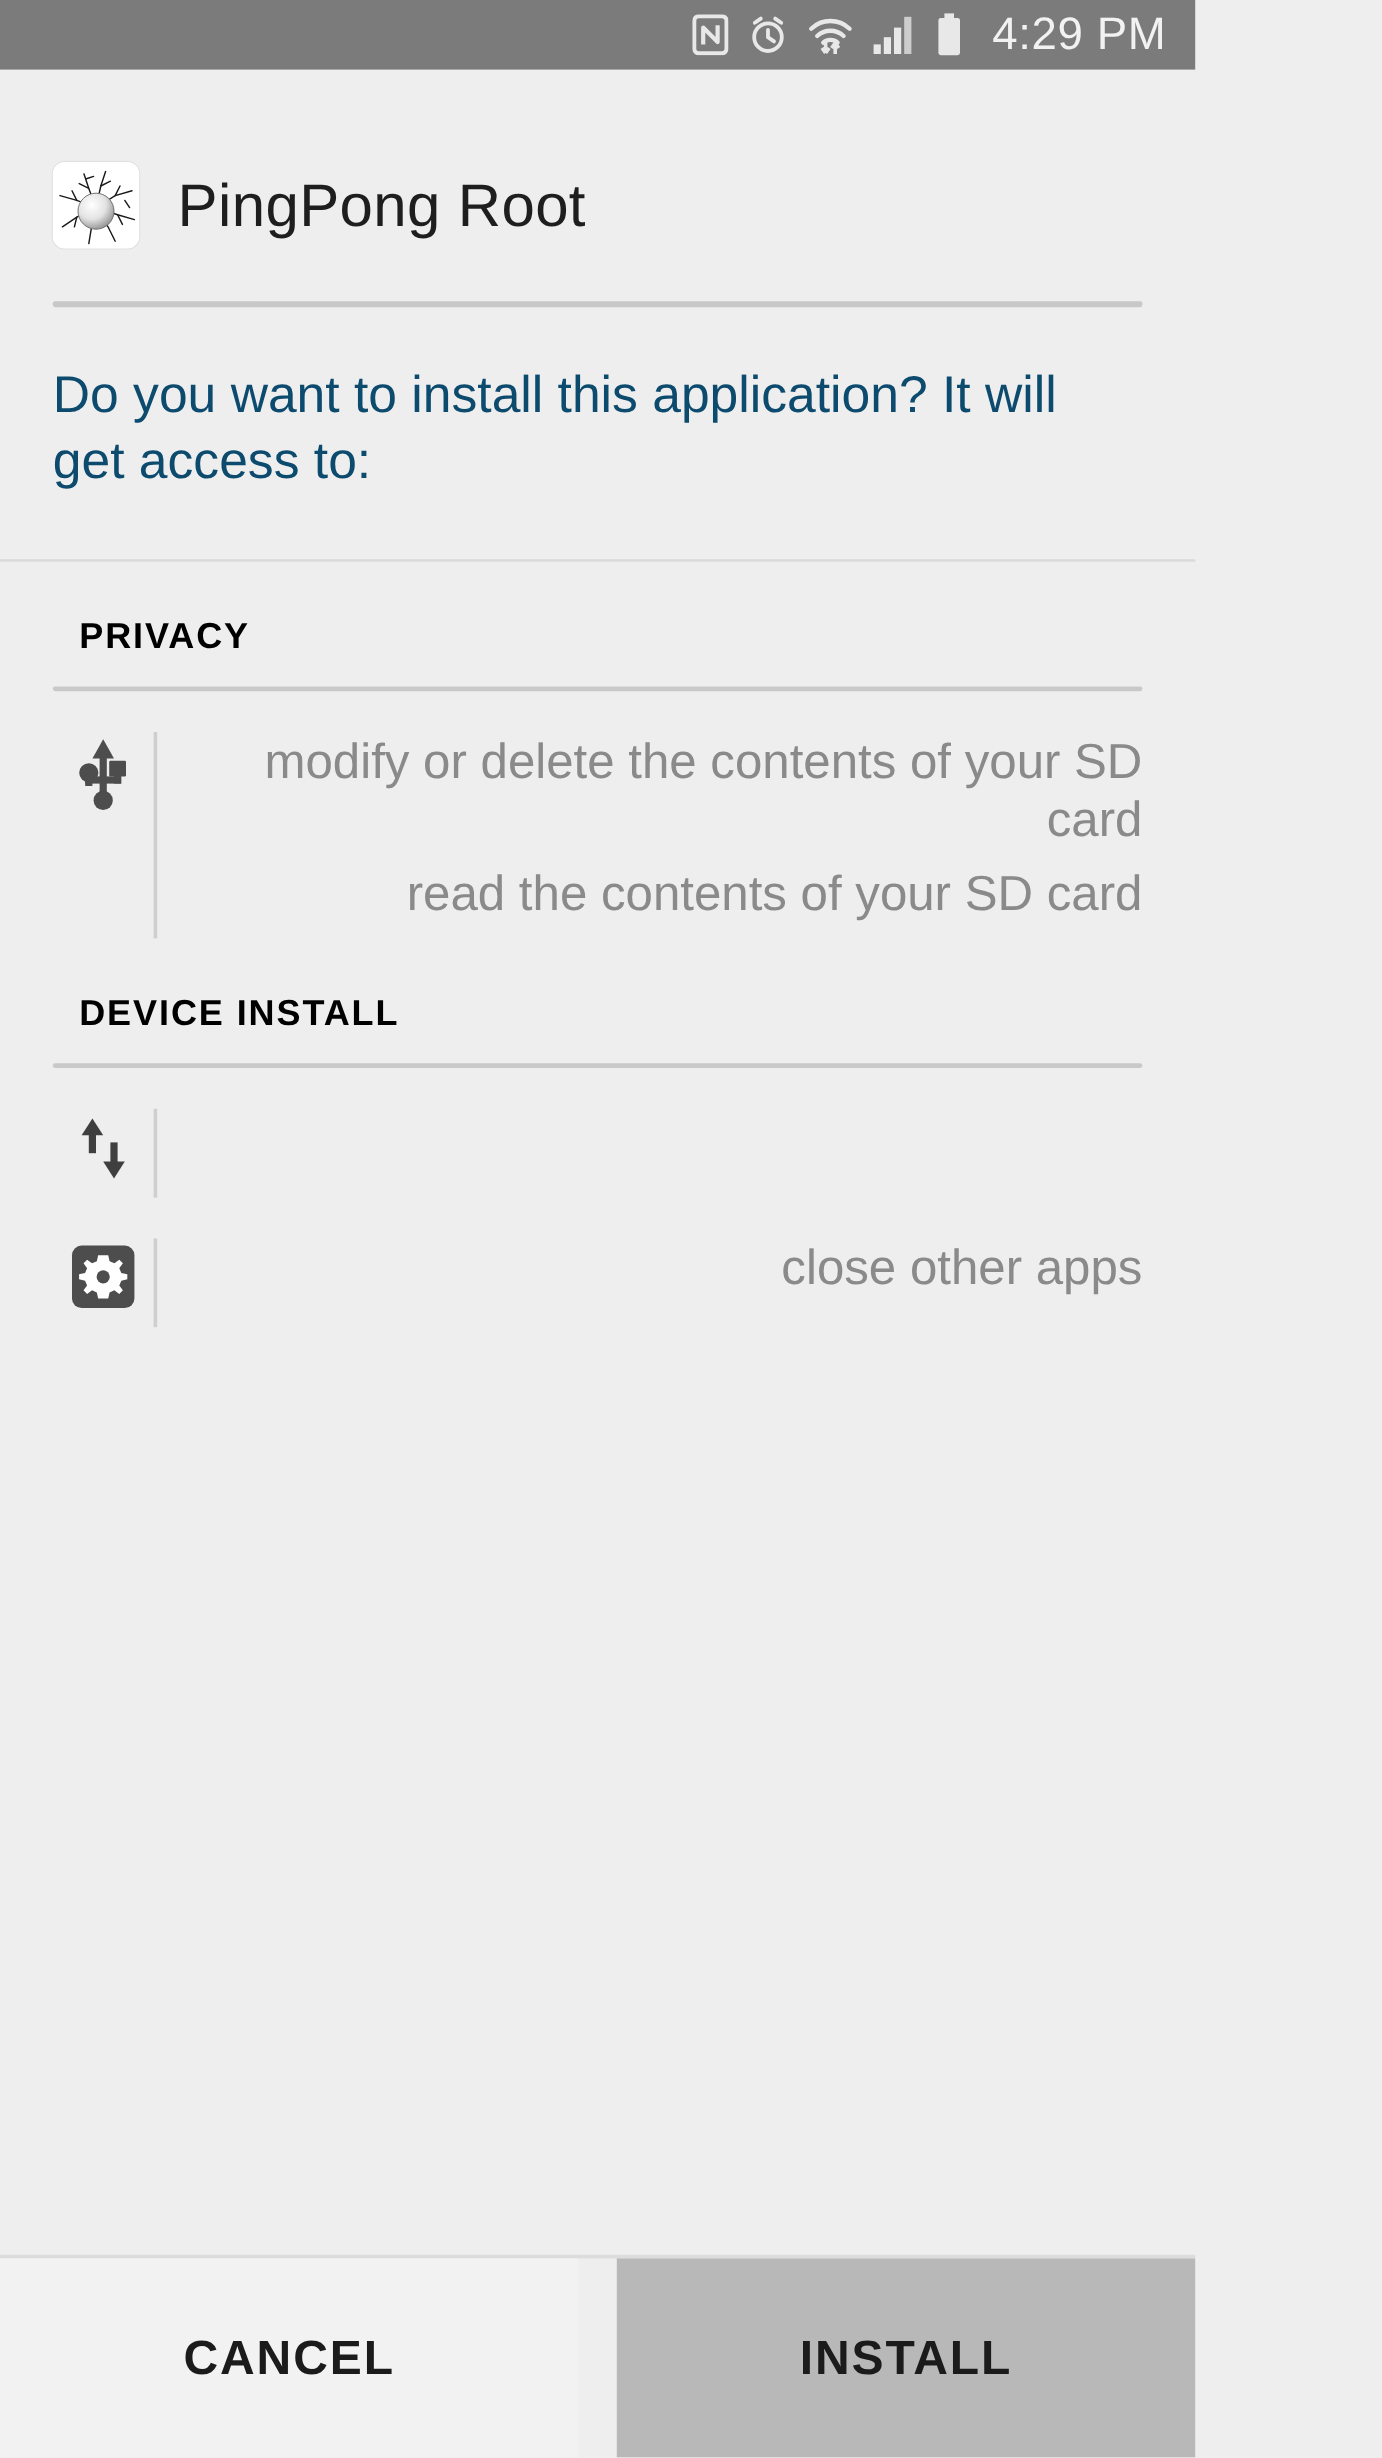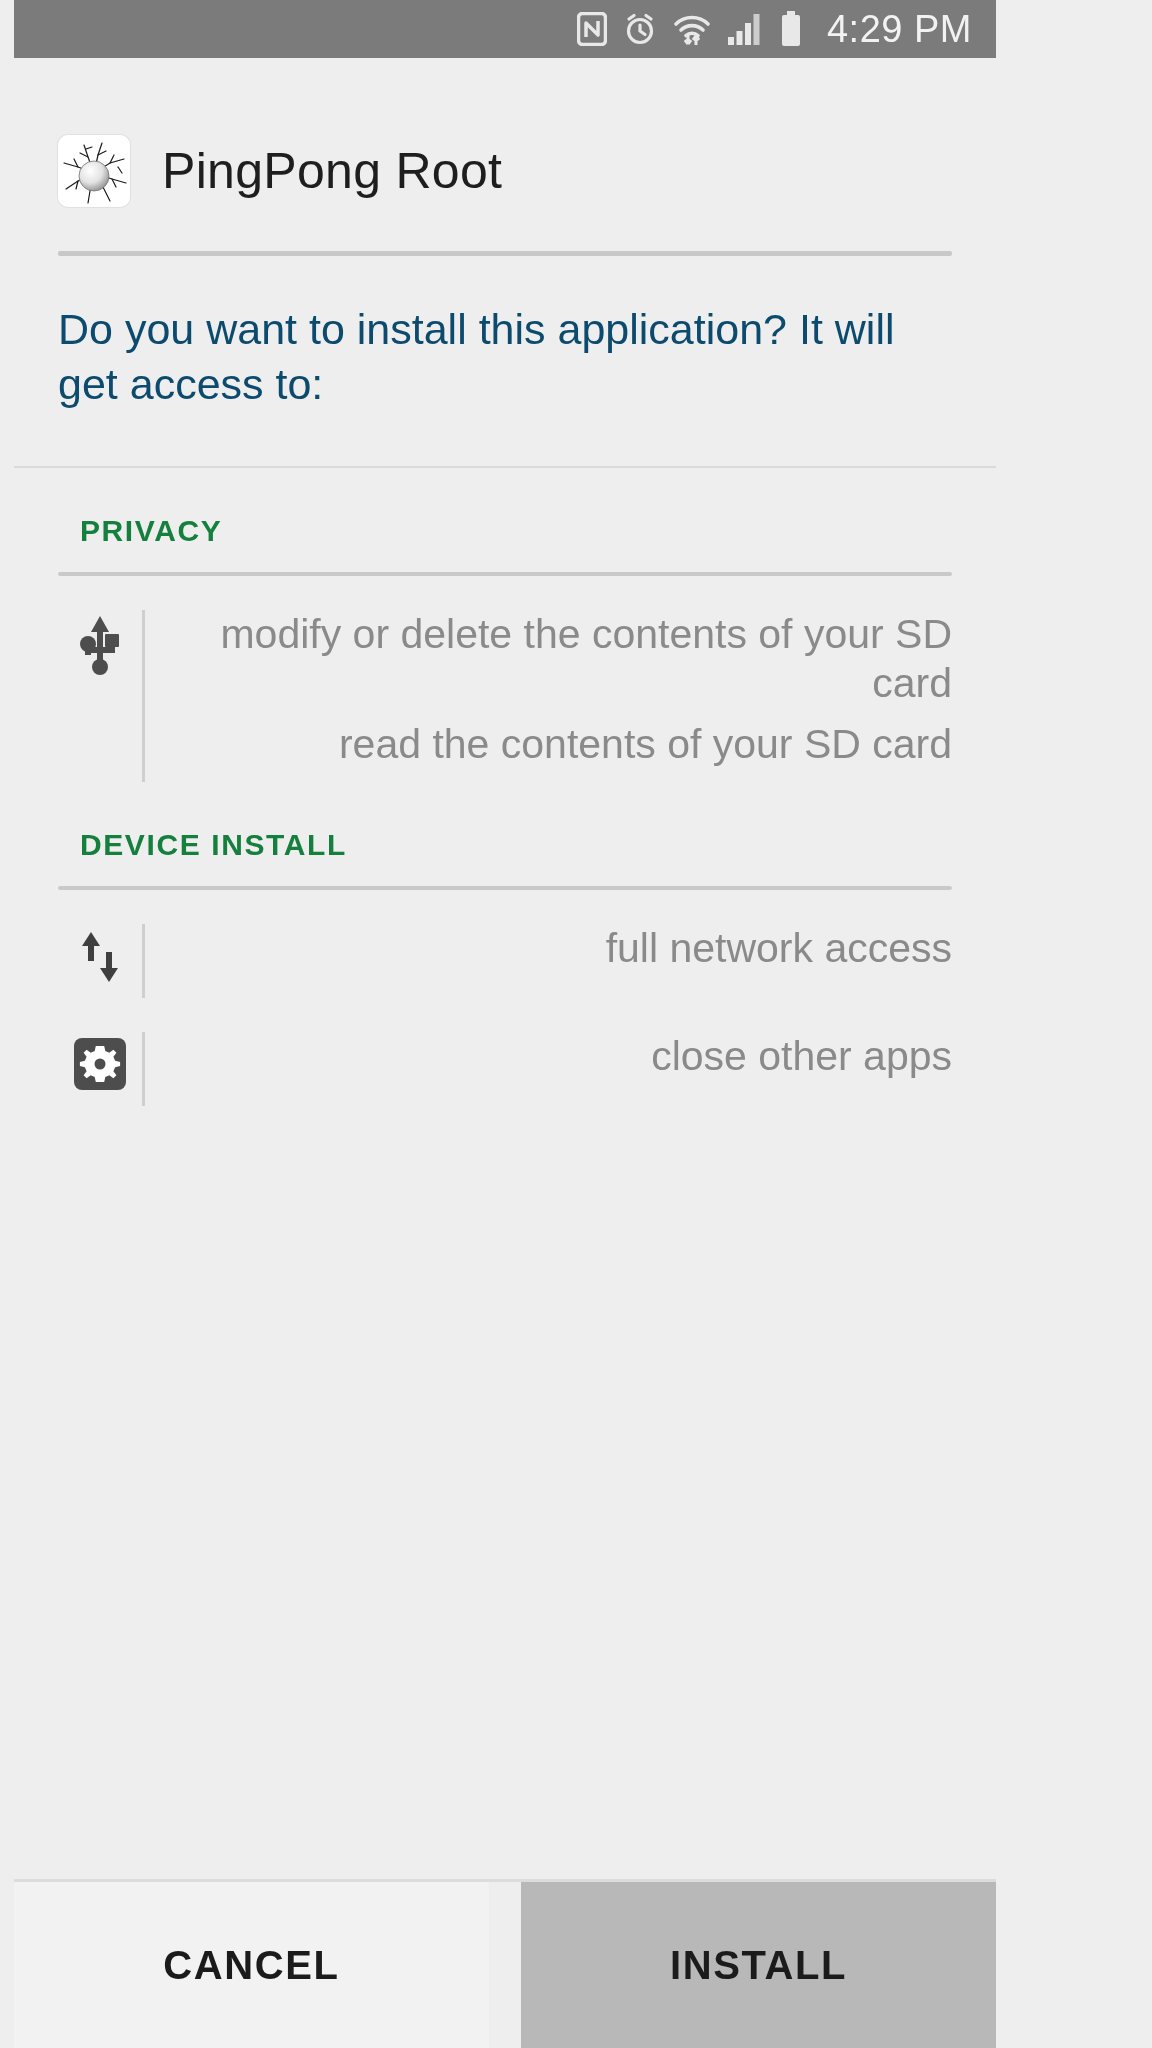--- a/index.html
+++ b/index.html
@@ -2,21 +2,21 @@
 <html><head>
 <meta charset="utf-8">
 <style>
   * { margin:0; padding:0; box-sizing:border-box; }
   html,body { width:1152px; height:2048px; }
   body {
     font-family:"Liberation Sans", sans-serif;
     background:#eeeeee;
     overflow:hidden;
   }
-  #screen { position:relative; width:996px; height:2048px; background:#eeeeee; display:flex; flex-direction:column;padding-left:14px; }
+  #screen { position:relative; width:996px; height:2048px; background:#eeeeee; display:flex; flex-direction:column; }
 
   
   .statusbar {
     height:58px; background:#7b7b7b; display:flex; align-items:center;
     justify-content:flex-end; padding-right:24px; gap:16px; flex:0 0 auto;
   }
   .sb-icon { display:flex; align-items:center; justify-content:center; }
   .sb-time {
     color:#f2f2f2; font-size:38px; letter-spacing:0.5px; margin-left:8px;
     font-family:"Liberation Sans", sans-serif;
@@ -37,21 +37,21 @@
     padding:46px 44px 54px 44px; font-size:43px; line-height:1.28;
     color:#0c4a6e; flex:0 0 auto;
   }
 
   .section-sep { height:2px; background:#dadada; flex:0 0 auto; }
 
   
   .groups { flex:1 1 auto; overflow:hidden; }
   .group { padding:0 44px; }
   .group-title {
-    font-size:30px; font-weight:700; color:#15803d; letter-spacing:1.6px;
+    font-size:30px; font-weight:700; color:#000000; letter-spacing:1.6px;
     padding:46px 0 24px 22px;
   }
   .group-rule { height:4px; background:#c9c9c9; border-radius:2px; }
 
   .perm-row { display:flex; align-items:flex-start; padding:34px 0 0 0;text-align:right; }
   .perm-icon {
     width:84px; min-height:62px; display:flex; align-items:flex-start;
     justify-content:center; padding-top:4px; flex:0 0 auto;
   }
   .perm-bar { width:3px; background:#cfcfcf; align-self:stretch; min-height:74px; flex:0 0 auto; }
@@ -195,23 +195,20 @@
           <svg width="50" height="58" viewBox="0 0 50 58">
             <g fill="#3f3f3f">
               <path d="M16 4 L25 18 L7 18 Z"></path>
               <rect x="13" y="15" width="6" height="18"></rect>
               <path d="M34 54 L43 40 L25 40 Z"></path>
               <rect x="31" y="24" width="6" height="18"></rect>
             </g>
           </svg>
         </div>
         <div class="perm-bar"></div>
-        <div class="perm-texts">
-          <div class="perm-text">full network access</div>
-        </div>
       </div>
 
       <div class="perm-row">
         <div class="perm-icon">
           <svg width="56" height="56" viewBox="0 0 56 56">
             <rect x="2" y="2" width="52" height="52" rx="8" fill="#4d4d4d"></rect>
             <g fill="#ffffff">
               <path d="M28 10 l4.2 0 1.1 5.0 4.0 1.7 4.1-3.0 3.0 3.0 -3.0 4.1 1.7 4.0 5.0 1.1 0 4.2 -5.0 1.1 -1.7 4.0 3.0 4.1 -3.0 3.0 -4.1-3.0 -4.0 1.7 -1.1 5.0 -4.2 0 -4.2 0 -1.1-5.0 -4.0-1.7 -4.1 3.0 -3.0-3.0 3.0-4.1 -1.7-4.0 -5.0-1.1 0-4.2 5.0-1.1 1.7-4.0 -3.0-4.1 3.0-3.0 4.1 3.0 4.0-1.7 1.1-5.0 z"></path>
             </g>
             <circle cx="28" cy="28" r="5.5" fill="#4d4d4d"></circle>

